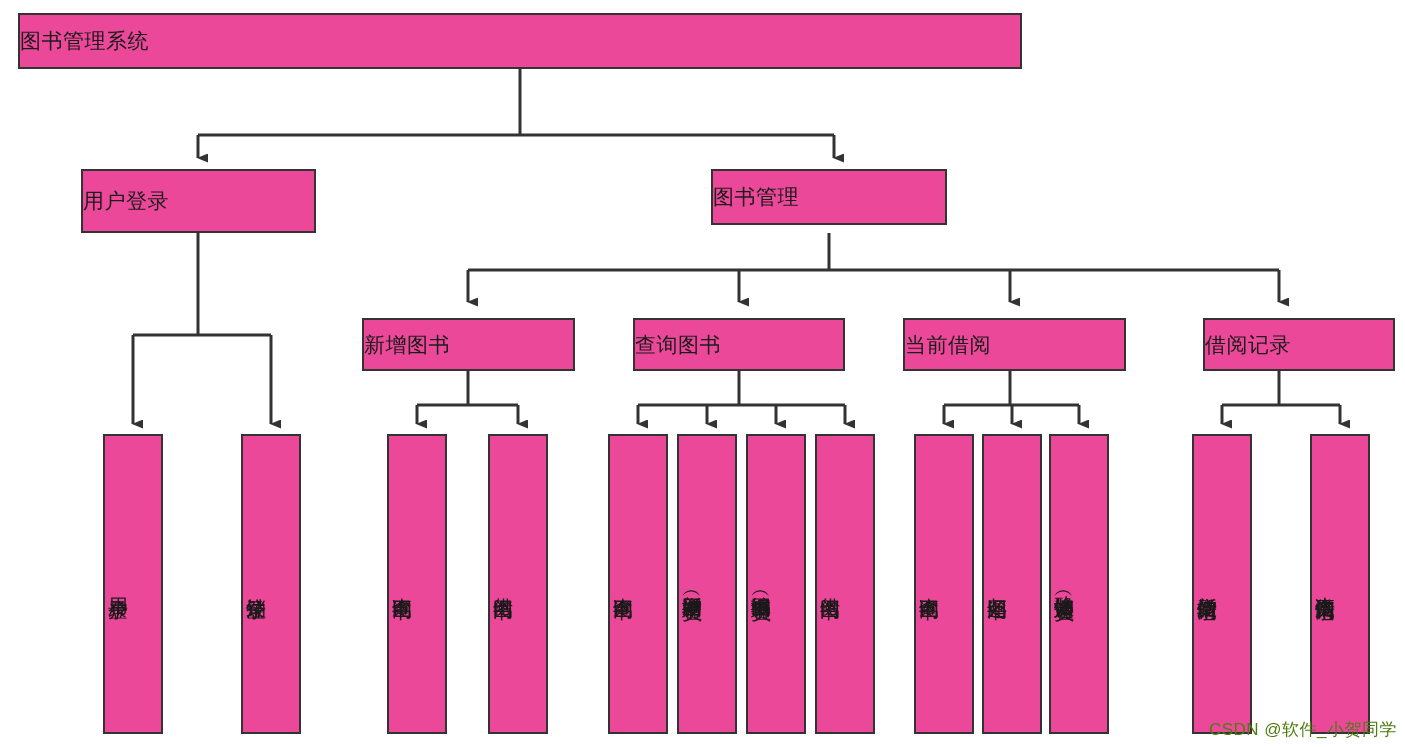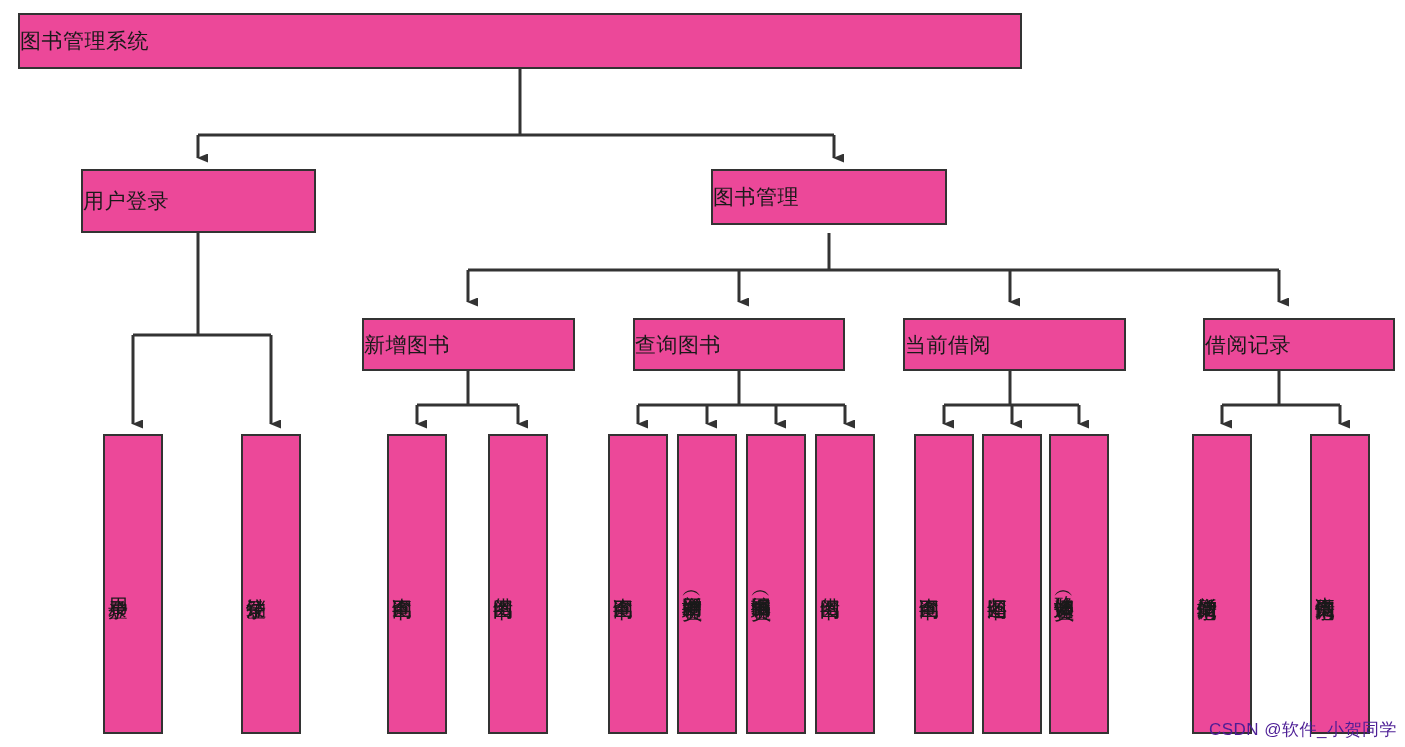--- a/index.html
+++ b/index.html
@@ -54,21 +54,21 @@
     letter-spacing: 1px;
     text-align: center;
     white-space: nowrap;
     max-height: 100%;
   }
   #watermark {
     position: absolute;
     right: 8px;
     bottom: 6px;
     font-size: 17px;
-    color: #4c1d95;
+    color: #4d7c0f;
     white-space: nowrap;
     letter-spacing: 0.5px;
     pointer-events: none;
   }
 </style>
 </head>
 <body>
 
 <div id="diagram-root">
 

